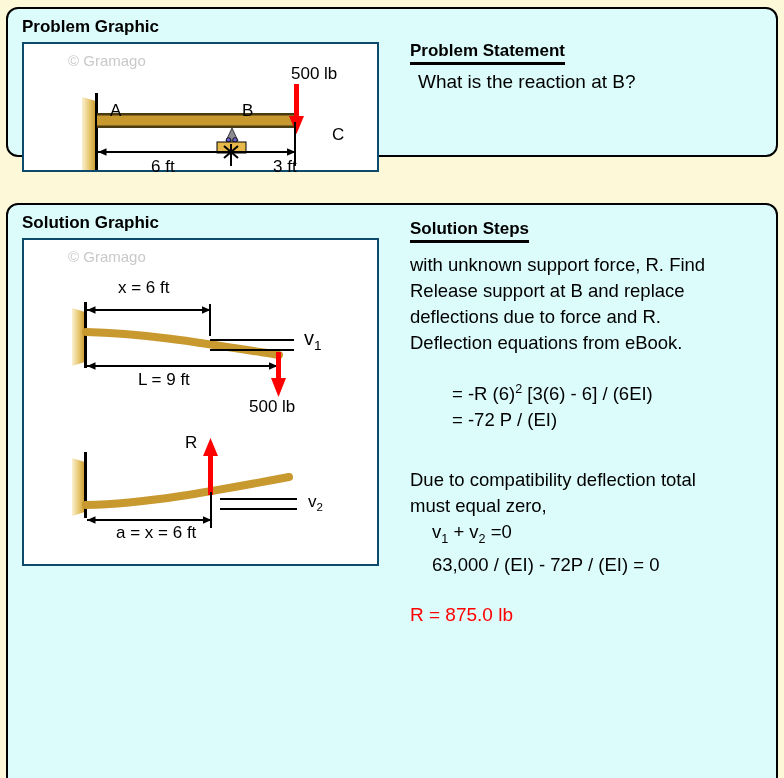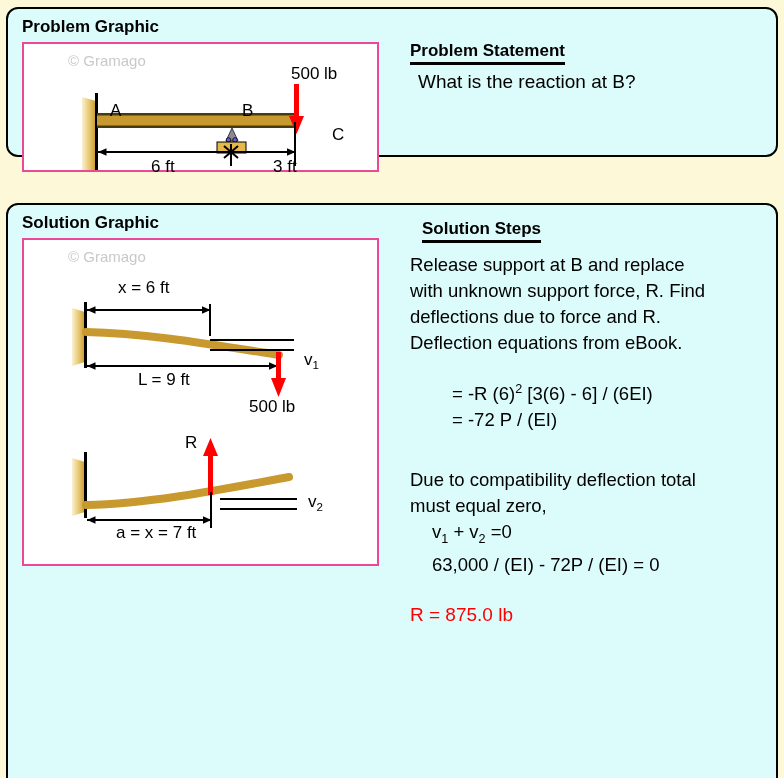--- a/index.html
+++ b/index.html
@@ -44,21 +44,21 @@
     color: #000;
     white-space: nowrap;
   }
   .card-title.underlined {
     border-bottom: 3px solid #000;
     padding-bottom: 1px;
   }
   .graphic-panel {
     position: absolute;
     background: #FFFFFF;
-    border: 2px solid #ec4899;
+    border: 2px solid #0c4a6e;
     box-sizing: border-box;
   }
   #problem-graphic-panel {
     left: 14px;
     top: 33px;
     width: 357px;
     height: 130px;
   }
   #solution-graphic-panel {
     left: 14px;
@@ -246,39 +246,39 @@
 
           <line x1="196" y1="259" x2="273" y2="259" stroke="#000" stroke-width="2"></line>
           <line x1="196" y1="269" x2="273" y2="269" stroke="#000" stroke-width="2"></line>
 
           <line x1="63" y1="280" x2="187" y2="280" stroke="#000" stroke-width="2.2" marker-start="url(#arrTail2)" marker-end="url(#arrHead2)"></line>
           <line x1="187" y1="252" x2="187" y2="288" stroke="#000" stroke-width="2"></line>
         </g>
       </svg>
 
       <div style="position:absolute; left:94px; top:38px; font-size:17px;">x = 6 ft</div>
-      <div style="position:absolute; left:280px; top:110px; font-size:17px;">
+      <div style="position:absolute; left:280px; top:87px; font-size:20px;">
         <span>v</span><sub>1</sub>
       </div>
       <div style="position:absolute; left:114px; top:130px; font-size:17px;">L = 9 ft</div>
       <div style="position:absolute; left:225px; top:157px; font-size:17px;">500 lb</div>
 
       <div style="position:absolute; left:161px; top:193px; font-size:17px;">R</div>
       <div style="position:absolute; left:284px; top:252px; font-size:17px;">
         <span>v</span><sub>2</sub>
       </div>
-      <div style="position:absolute; left:92px; top:283px; font-size:17px;">a = x = 7 ft</div>
+      <div style="position:absolute; left:92px; top:283px; font-size:17px;">a = x = 6 ft</div>
     </div>
 
     <div class="text-col" id="solution-text-col">
-      <div class="card-title underlined" style="position:relative; left:12px; top:0; display:inline-block;">Solution Steps</div>
+      <div class="card-title underlined" style="position:relative; left:0; top:0; display:inline-block;">Solution Steps</div>
 
       <div style="margin-top:9px;">
+        <div class="body-line">with unknown support force, R. Find</div>
         <div class="body-line">Release support at B and replace</div>
-        <div class="body-line">with unknown support force, R. Find</div>
         <div class="body-line">deflections due to force and R.</div>
         <div class="body-line">Deflection equations from eBook.</div>
       </div>
 
 
       <div class="spacer"></div>
 
       <div>
         <div class="eq-line indent2">= -R (6)<sup>2</sup> [3(6) - 6] / (6EI)</div>
         <div class="eq-line indent2">= -72 P / (EI)</div>

